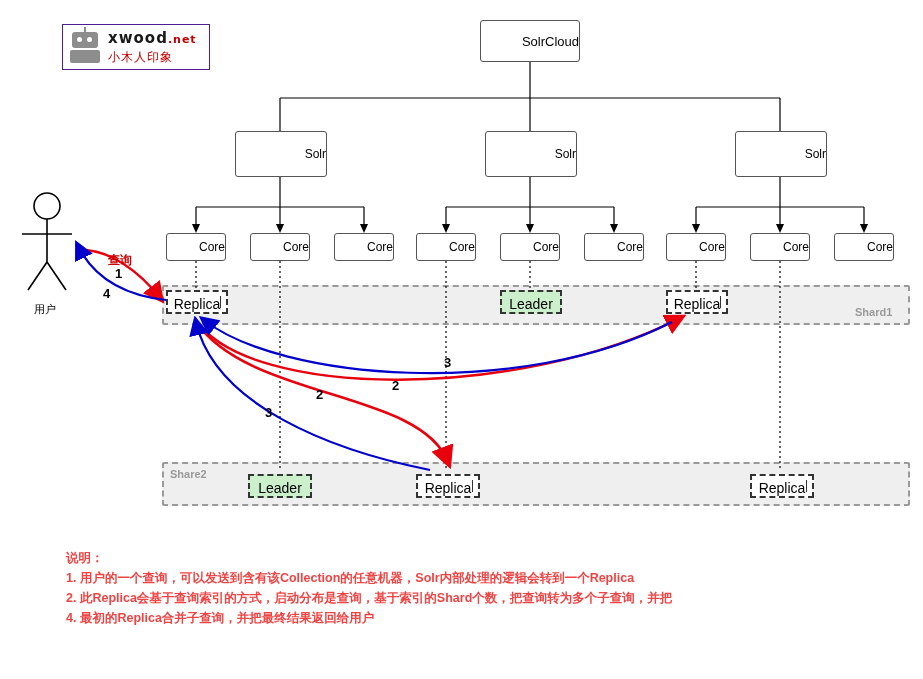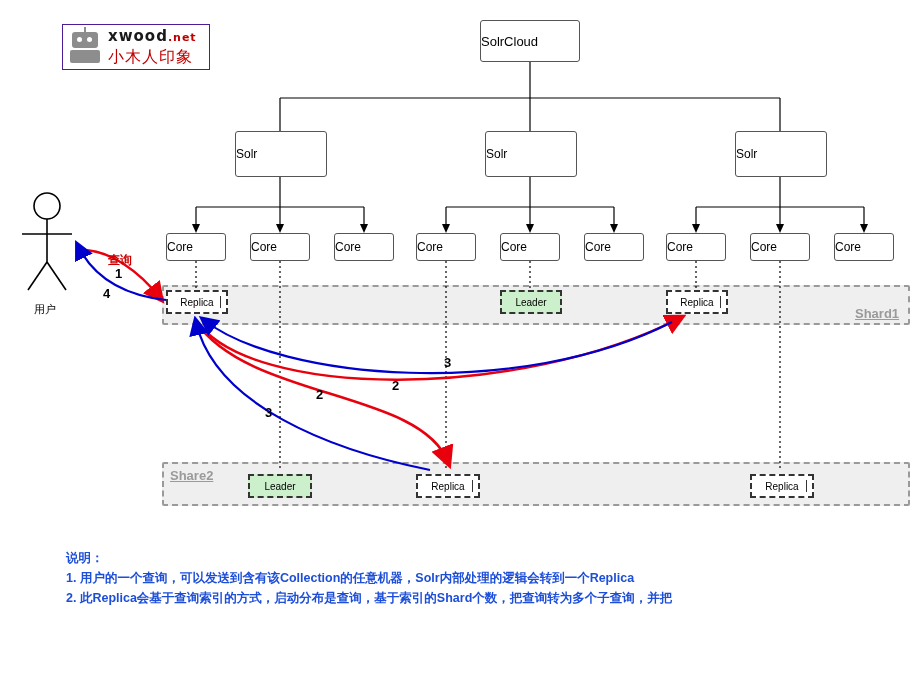--- a/index.html
+++ b/index.html
@@ -28,48 +28,47 @@
   .node {
     position: absolute;
     box-sizing: border-box;
     border: 1px solid #555555;
     border-radius: 3px;
     background: #ffffff;
     color: #000000;
     font-size: 12px;
     display: flex;
     align-items: center;
-    justify-content: flex-start;
+    justify-content: flex-end;
     text-align: center;
   }
   .node.solrcloud {
     font-size: 13px;
   }
   .shard-band {
     position: absolute;
     box-sizing: border-box;
     border: 2px dashed #9a9a9a;
     background: #efefef;
     border-radius: 2px;
   }
   .shard-label {
     position: absolute;
-    font-size: 13px;
+    font-size: 11px;
     color: #9a9a9a;
     font-weight: bold;
-    text-decoration: underline;
   }
   .replica {
     position: absolute;
     box-sizing: border-box;
     border: 2px dashed #333333;
     background: #ffffff;
-    font-size: 10px;
+    font-size: 14px;
     display: flex;
-    align-items: center;
+    align-items: flex-end;
     justify-content: center;
     color: #000000;
   }
   .replica.leader {
     background: #ccefcc;
     border-color: #333333;
   }
   .replica .tick {
     position: absolute;
     right: 5px;
@@ -93,21 +92,21 @@
     position: absolute;
     font-size: 12px;
     color: #cc0000;
   }
   .legend {
     position: absolute;
     left: 66px;
     top: 548px;
     width: 790px;
     font-size: 12.5px;
-    color: #1d4ed8;
+    color: #ef4444;
     line-height: 20px;
     font-weight: bold;
   }
   .legend div {
     white-space: nowrap;
   }
   .legend .indent {
     padding-left: 14px;
   }
   .logo {
@@ -166,21 +165,21 @@
     font-weight: bold;
     letter-spacing: 1px;
     color: #1a1a1a;
     font-family: "DejaVu Sans", sans-serif;
   }
   .logo .brand .dot {
     color: #c00000;
     font-size: 11px;
   }
   .logo .sub {
-    font-size: 16px;
+    font-size: 12px;
     color: #c00000;
     margin-top: 2px;
     letter-spacing: 1px;
   }
 </style>
 </head>
 <body>
 
 <div id="canvas">
 
@@ -364,15 +363,16 @@
   </div>
   <div class="replica" style="left:750px; top:474px; width:64px; height:24px;">
     <span>Replica</span>
     <span class="tick"></span>
   </div>
 
   <div class="legend">
     <div>说明：</div>
     <div>1. 用户的一个查询，可以发送到含有该Collection的任意机器，Solr内部处理的逻辑会转到一个Replica</div>
     <div>2. 此Replica会基于查询索引的方式，启动分布是查询，基于索引的Shard个数，把查询转为多个子查询，并把</div>
+    <div>4. 最初的Replica合并子查询，并把最终结果返回给用户</div>
   </div>
 
 </div>
 
 </body></html>

